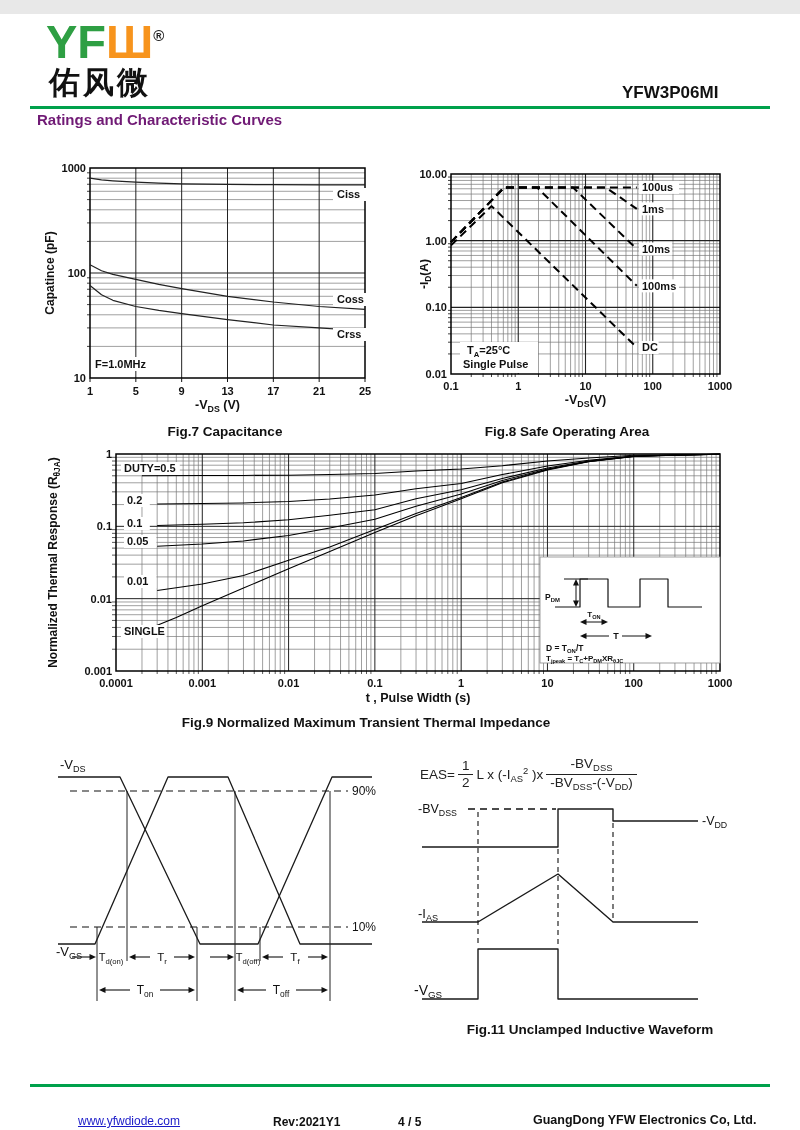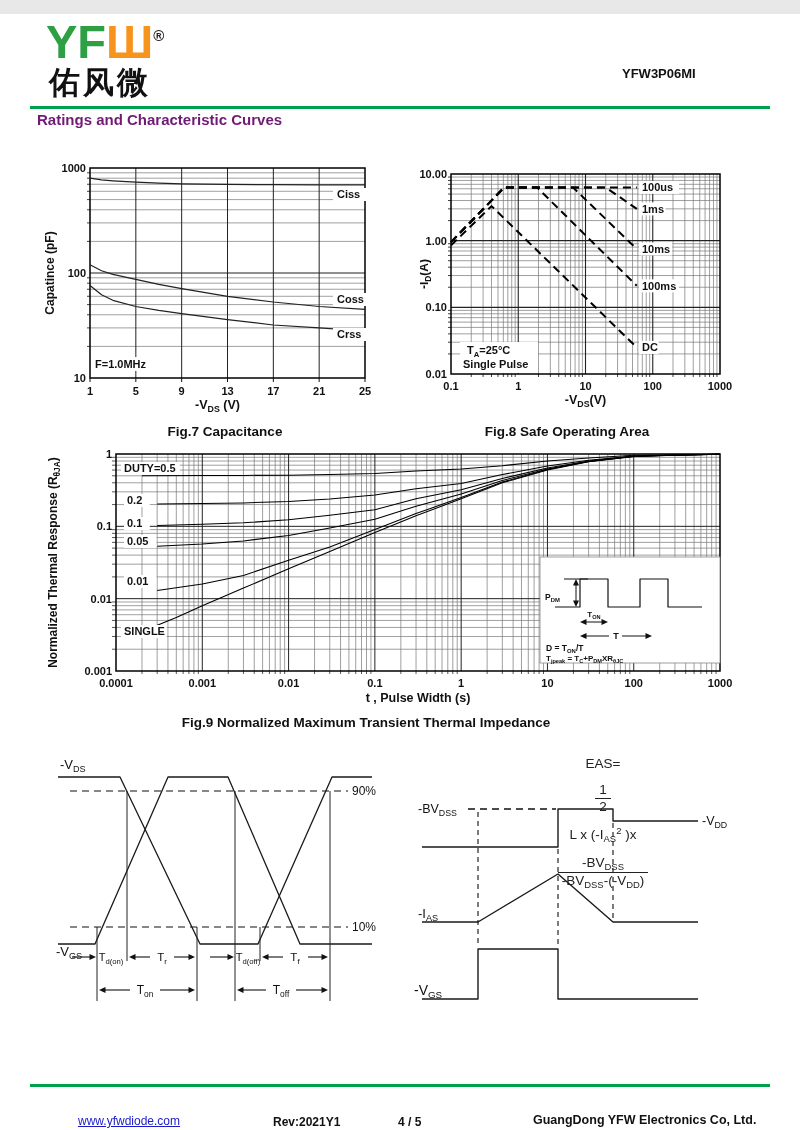--- a/index.html
+++ b/index.html
@@ -5,38 +5,38 @@
   html,body{margin:0;padding:0;background:#e8e8e8;}
   #page{position:relative;width:800px;height:1130px;background:#ffffff;margin:14px auto;
         font-family:"Liberation Sans","DejaVu Sans",sans-serif;color:#111;overflow:hidden;}
   .abs{position:absolute;}
   
   .logo{left:46px;top:4px;font-weight:bold;font-size:47px;line-height:1;}
   .logo .lg{color:#2e9f43;}
   .logo .lo{color:#f7941d;}
   .logo .lreg{color:#222;font-size:15px;vertical-align:super;font-weight:bold;}
   .logocn{left:49px;top:53px;font-weight:bold;font-size:31px;letter-spacing:3px;color:#111;line-height:1;}
-  .partnum{left:622px;top:52px;font-weight:bold;font-size:13px;color:#111;}
+  .partnum{left:622px;top:69px;font-weight:bold;font-size:17px;color:#111;}
   .hrule{left:30px;top:92px;width:740px;height:3px;background:#00a14b;}
   .sectitle{left:37px;top:97px;font-weight:bold;font-size:15px;color:#701a75;}
   
   #fig7-svg{left:40px;top:140px;}
   #fig8-svg{left:420px;top:140px;}
   #fig9-svg{left:40px;top:425px;}
   #fig10-svg{left:40px;top:735px;}
   #fig11-svg{left:410px;top:738px;}
   .caption{font-weight:bold;font-size:13.5px;text-align:center;color:#111;}
   #cap7{left:75px;top:410px;width:300px;}
   #cap8{left:417px;top:410px;width:300px;}
   #cap9{left:0px;top:701px;width:732px;}
   #cap10{left:70px;top:1008px;width:300px;}
   #cap11{left:430px;top:1008px;width:320px;}
   
-  #f11-formula{left:420px;top:742px;width:366px;display:flex;align-items:center;gap:11px;
-               font-size:13.5px;color:#222;font-weight:normal;flex-direction:column;}
+  #f11-formula{left:420px;top:742px;width:366px;display:flex;align-items:center;gap:3px;
+               font-size:13.5px;color:#222;font-weight:normal;}
   .frac{display:inline-block;text-align:center;vertical-align:middle;line-height:1.15;}
   .frac .num{display:block;border-bottom:1.5px solid #222;padding:0 4px;}
   .frac .den{display:block;padding:0 4px;}
   .rsub{font-size:70%;vertical-align:-0.3em;}
   .rsup{font-size:70%;vertical-align:0.5em;}
   
   .frule{left:30px;top:1070px;width:740px;height:3px;background:#00a14b;}
   .weblink{left:78px;top:1100px;font-weight:normal;font-size:12px;color:#1a1ac8;text-decoration:underline;}
   .frev{left:237px;top:1101px;font-weight:bold;font-size:12px;padding-left:36px;}
   .fpage{left:398px;top:1101px;font-weight:bold;font-size:12px;}
@@ -571,19 +571,20 @@
     <span id="f11-mid"><span>L x (-I</span><span class="rsub">AS</span><span class="rsup">2</span><span> )x</span></span>
     <span class="frac">
         <span class="num" id="f11-n2"><span>-BV</span><span class="rsub">DSS</span></span>
         <span class="den" id="f11-d2"><span>-BV</span><span class="rsub">DSS</span><span>-(-V</span><span class="rsub">DD</span><span>)</span></span>
       </span>
   </div>
 
   <div id="cap7" class="abs caption">Fig.7 Capacitance</div>
   <div id="cap8" class="abs caption">Fig.8 Safe Operating Area</div>
   <div id="cap9" class="abs caption">Fig.9 Normalized Maximum Transient Thermal Impedance</div>
+  <div id="cap11" class="abs caption">Fig.11 Unclamped Inductive Waveform</div>
 
   <div class="abs frule"></div>
   <a href="#" class="abs weblink">www.yfwdiode.com</a>
   <div class="abs frev">Rev:2021Y1</div>
   <div class="abs fpage">4 / 5</div>
   <div class="abs fcomp">GuangDong YFW Electronics Co, Ltd.</div>
 </div>
 
 </body></html>

